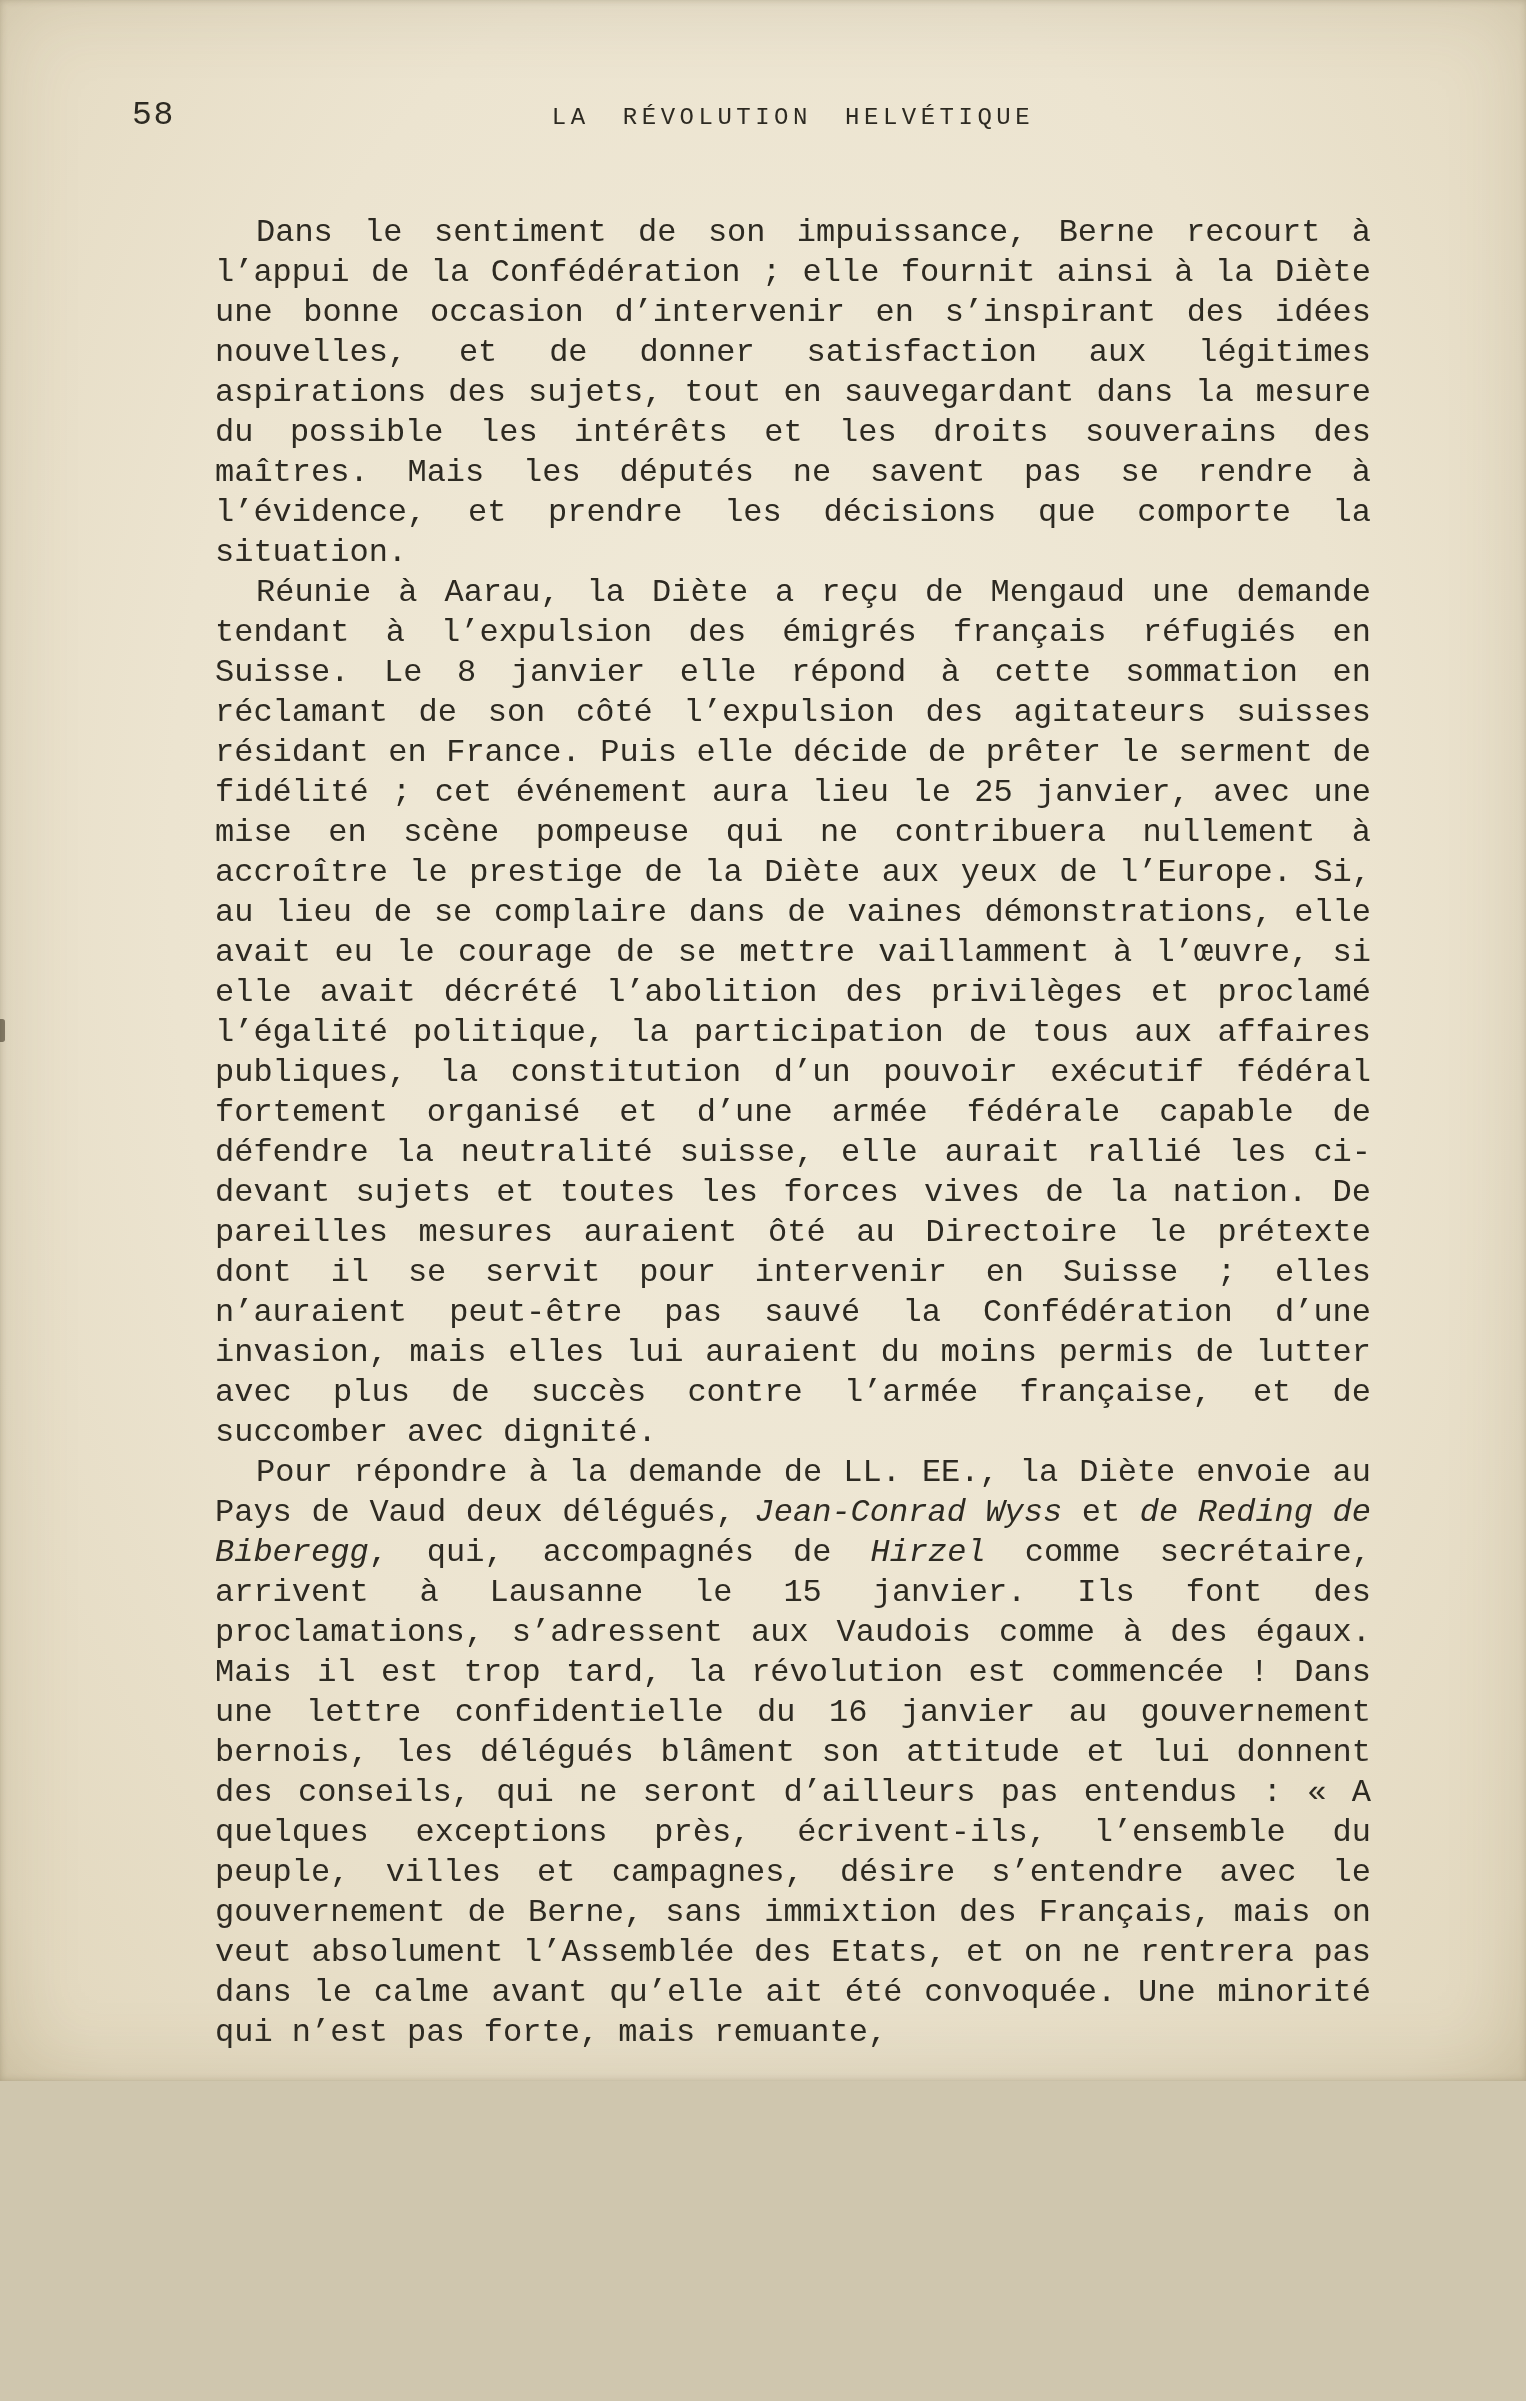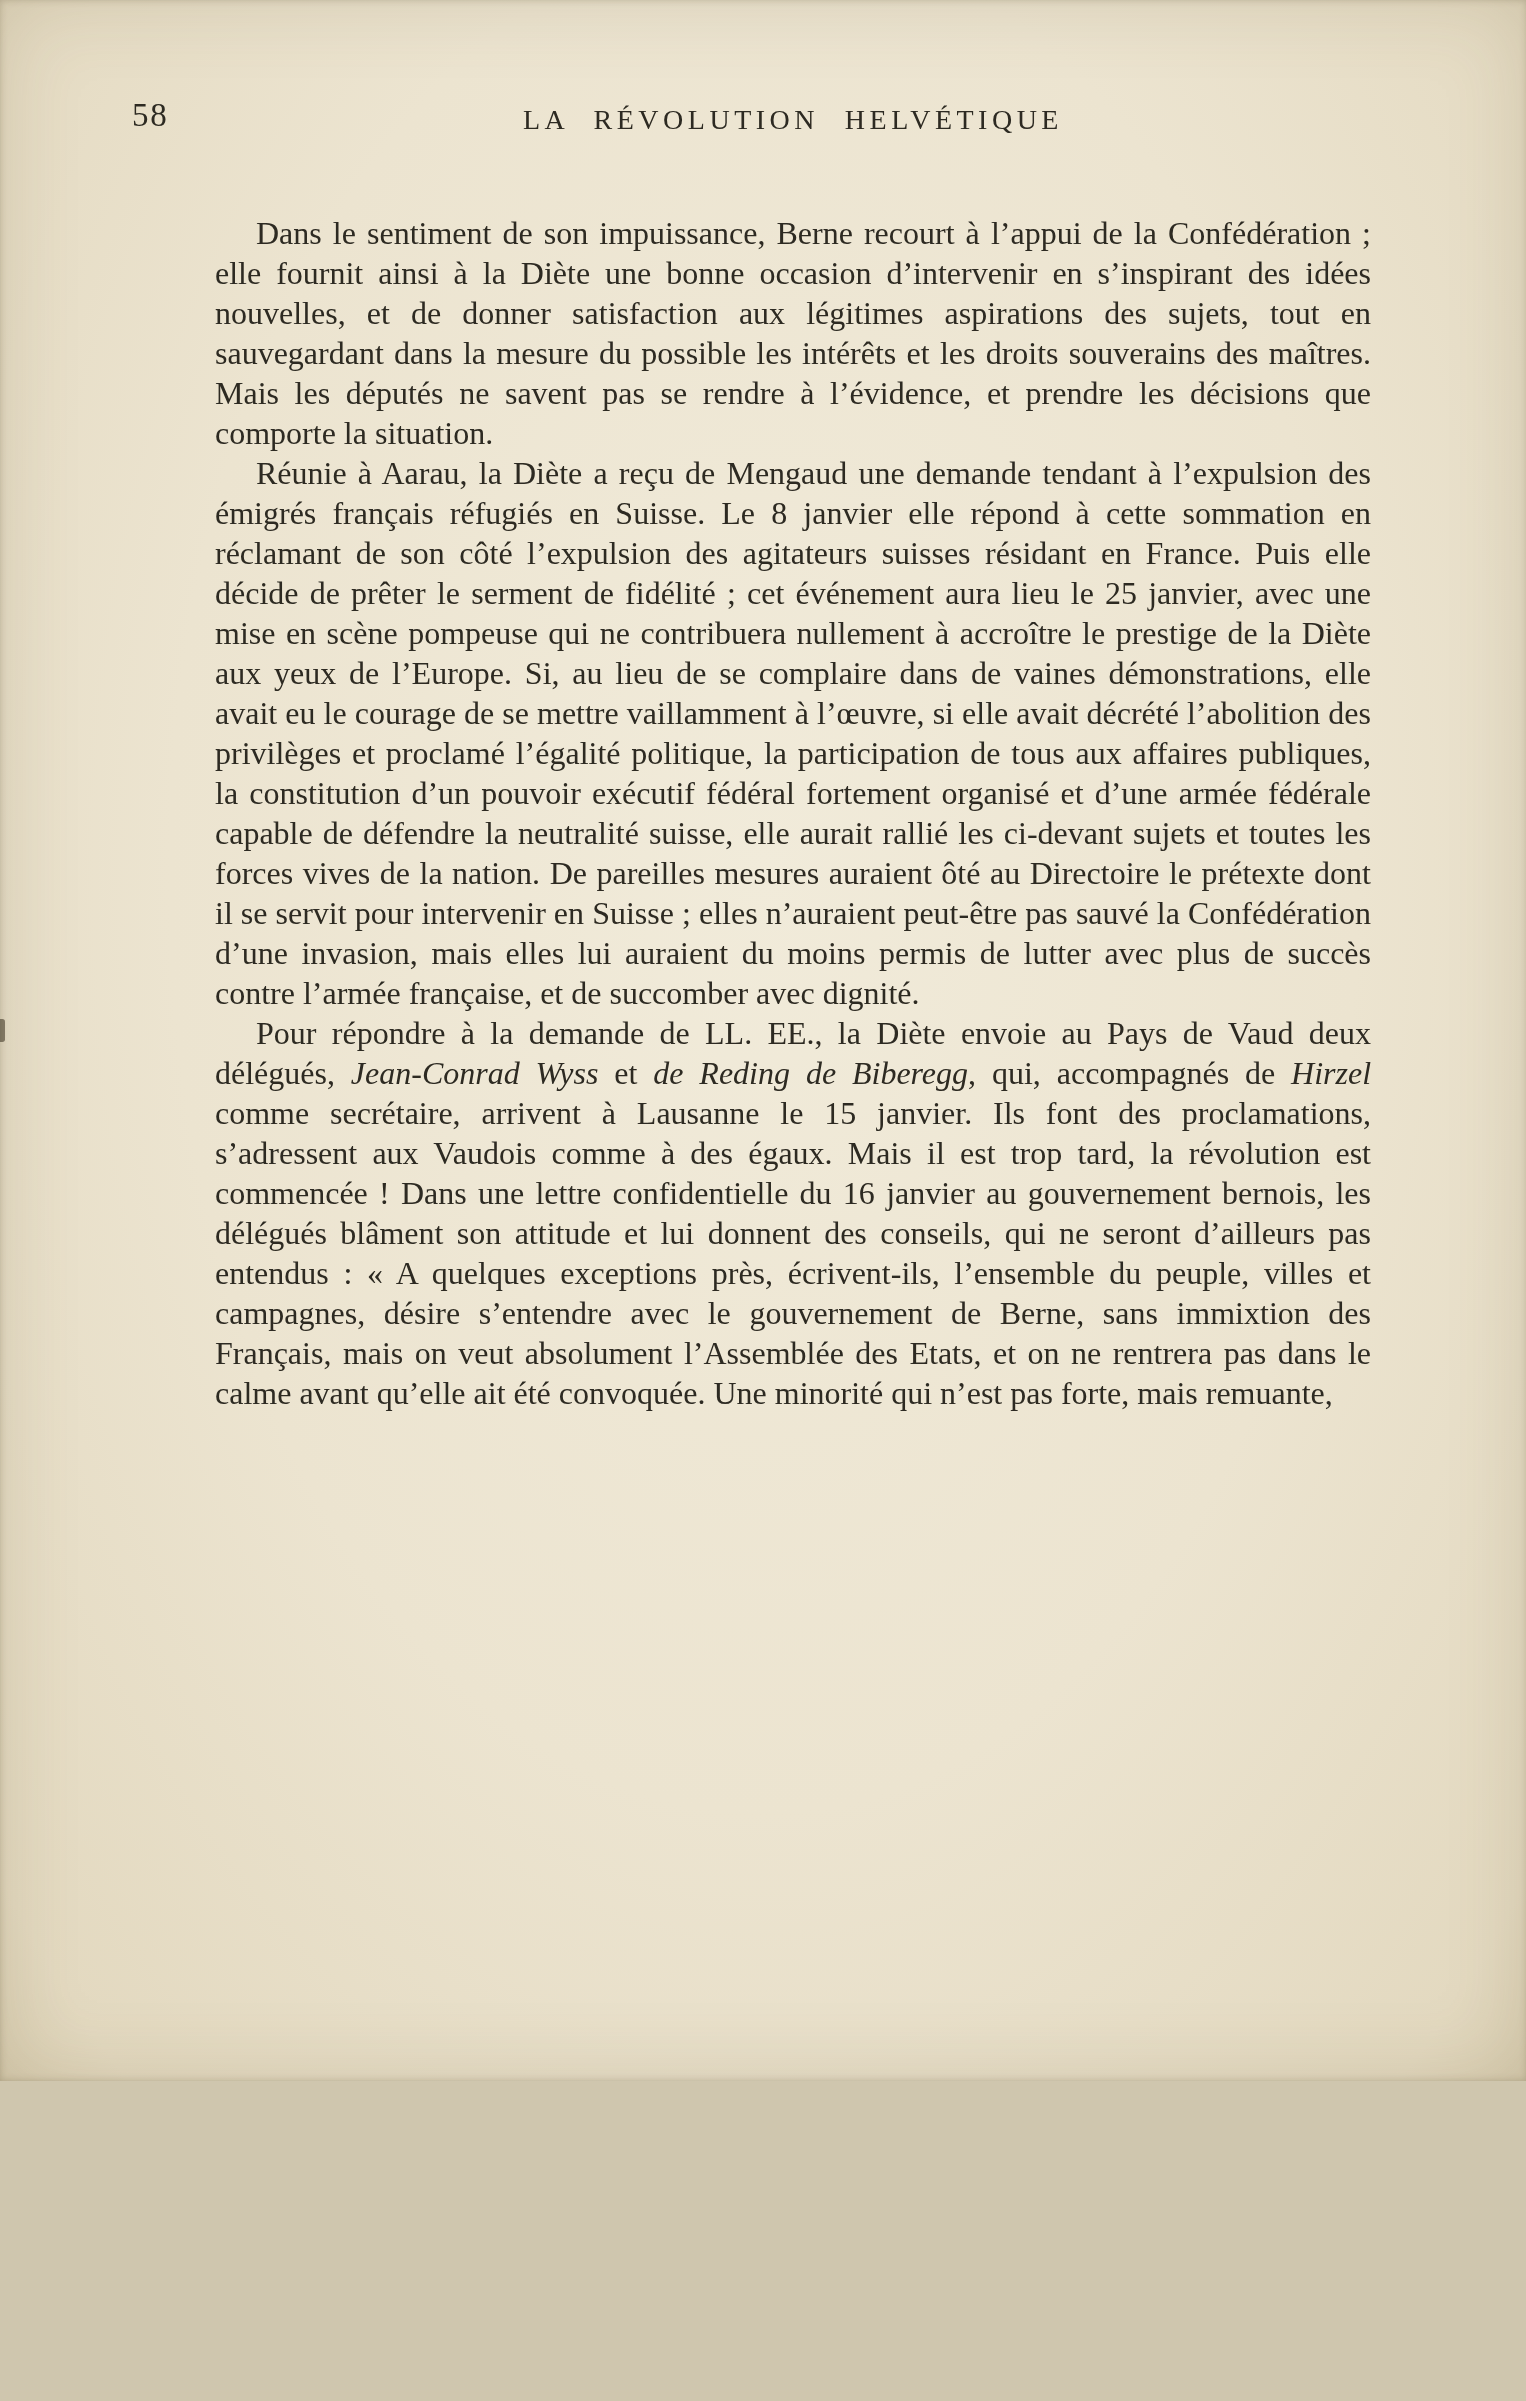--- a/index.html
+++ b/index.html
@@ -9,28 +9,29 @@
     font-family: "Liberation Serif", "DejaVu Serif", serif;
   }
   .page {
     position: relative;
     width: 1527px; height: 2081px;
     overflow: hidden;
     background: var(--paper, #ece4d0);
     background-image: radial-gradient(ellipse at 50% 42%, #f1ebda 0%, #ece4d0 55%, #e3d9c0 92%, #dbd0b4 100%);
     box-shadow: inset 0 0 81px rgba(110, 92, 55, .18), inset 0 0 7.2px rgba(70, 58, 30, .25);
     color: var(--ink, #2d2a22);
+    font-family: Liberation Mono, monospace;
   }
   .page-number {
     position: absolute; left: 132px; top: 97px;
     font-size: 33px; letter-spacing: 1.8px;
   }
   .running-title {
     position: absolute; left: 215px; width: 1156px; top: 104px;
-    text-align: center; font-size: 28px;
+    text-align: center; font-size: 24px;
     letter-spacing: 4.5px; word-spacing: 14.3px;
     white-space: nowrap;
   }
   .text-block {
     position: absolute; left: 215px; top: 213px; width: 1156px;
     font-size: 32px; line-height: 40px;
     text-align: justify;
   }
   .text-block p { margin: 0; text-indent: 41px; }
   .text-block em { font-style: italic; }

